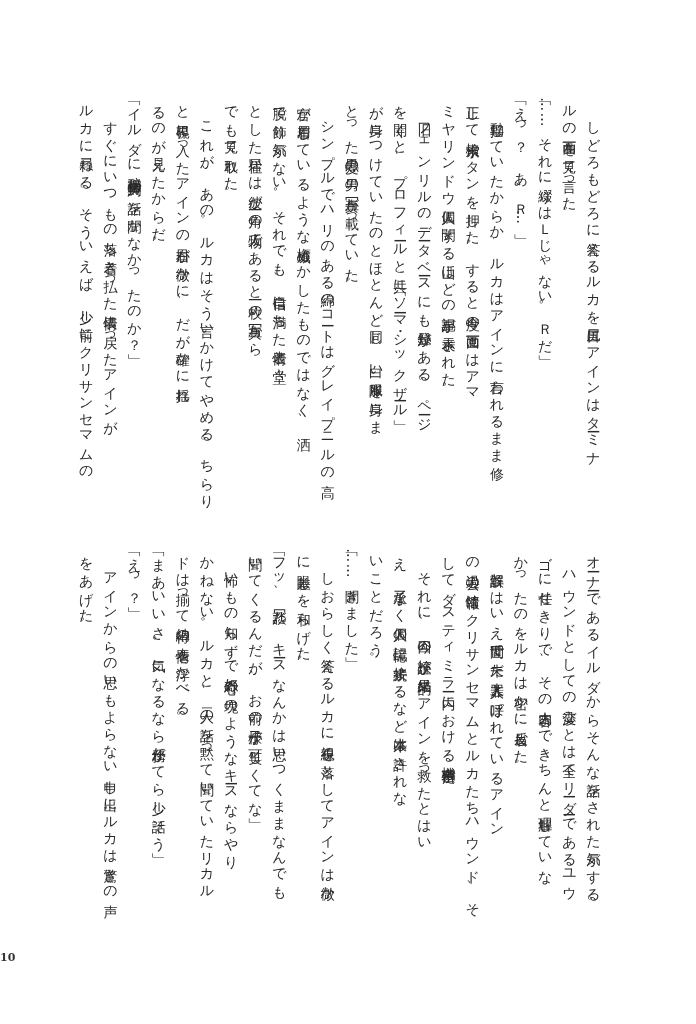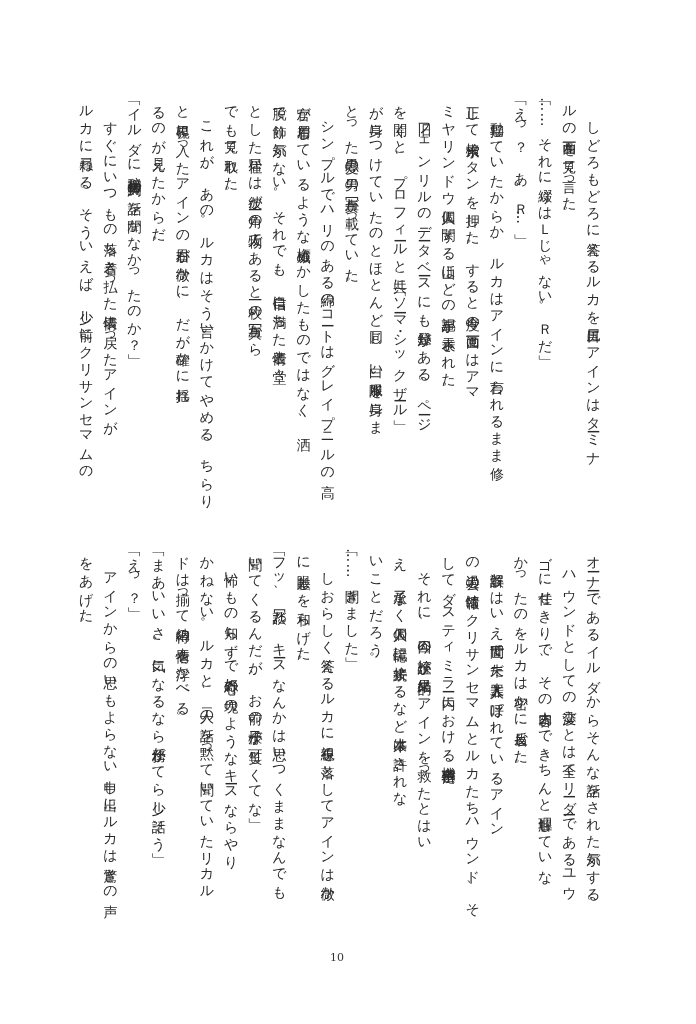--- a/index.html
+++ b/index.html
@@ -31,24 +31,24 @@
       display: block;
       white-space: nowrap;
       margin: 0;
       padding: 0;
     }
     .page-number {
       position: absolute;
       top: 951px;
       left: 0;
       width: 674px;
-      text-align: center;
       font-size: 11px;
       line-height: 14px;
       color: #333333;
+      font-weight: bold;
     }
   </style>
 </head>
 <body>
 
 <div class="text-block top">
   <div class="line">　しどろもどろに答えるルカを尻目にアインはターミナ</div>
   <div class="line">ルの画面を見て言った。</div>
   <div class="line">「……それに綴りはＬじゃない。Ｒだ」</div>
   <div class="line">「えっ？　あ、Ｒ…」</div>

